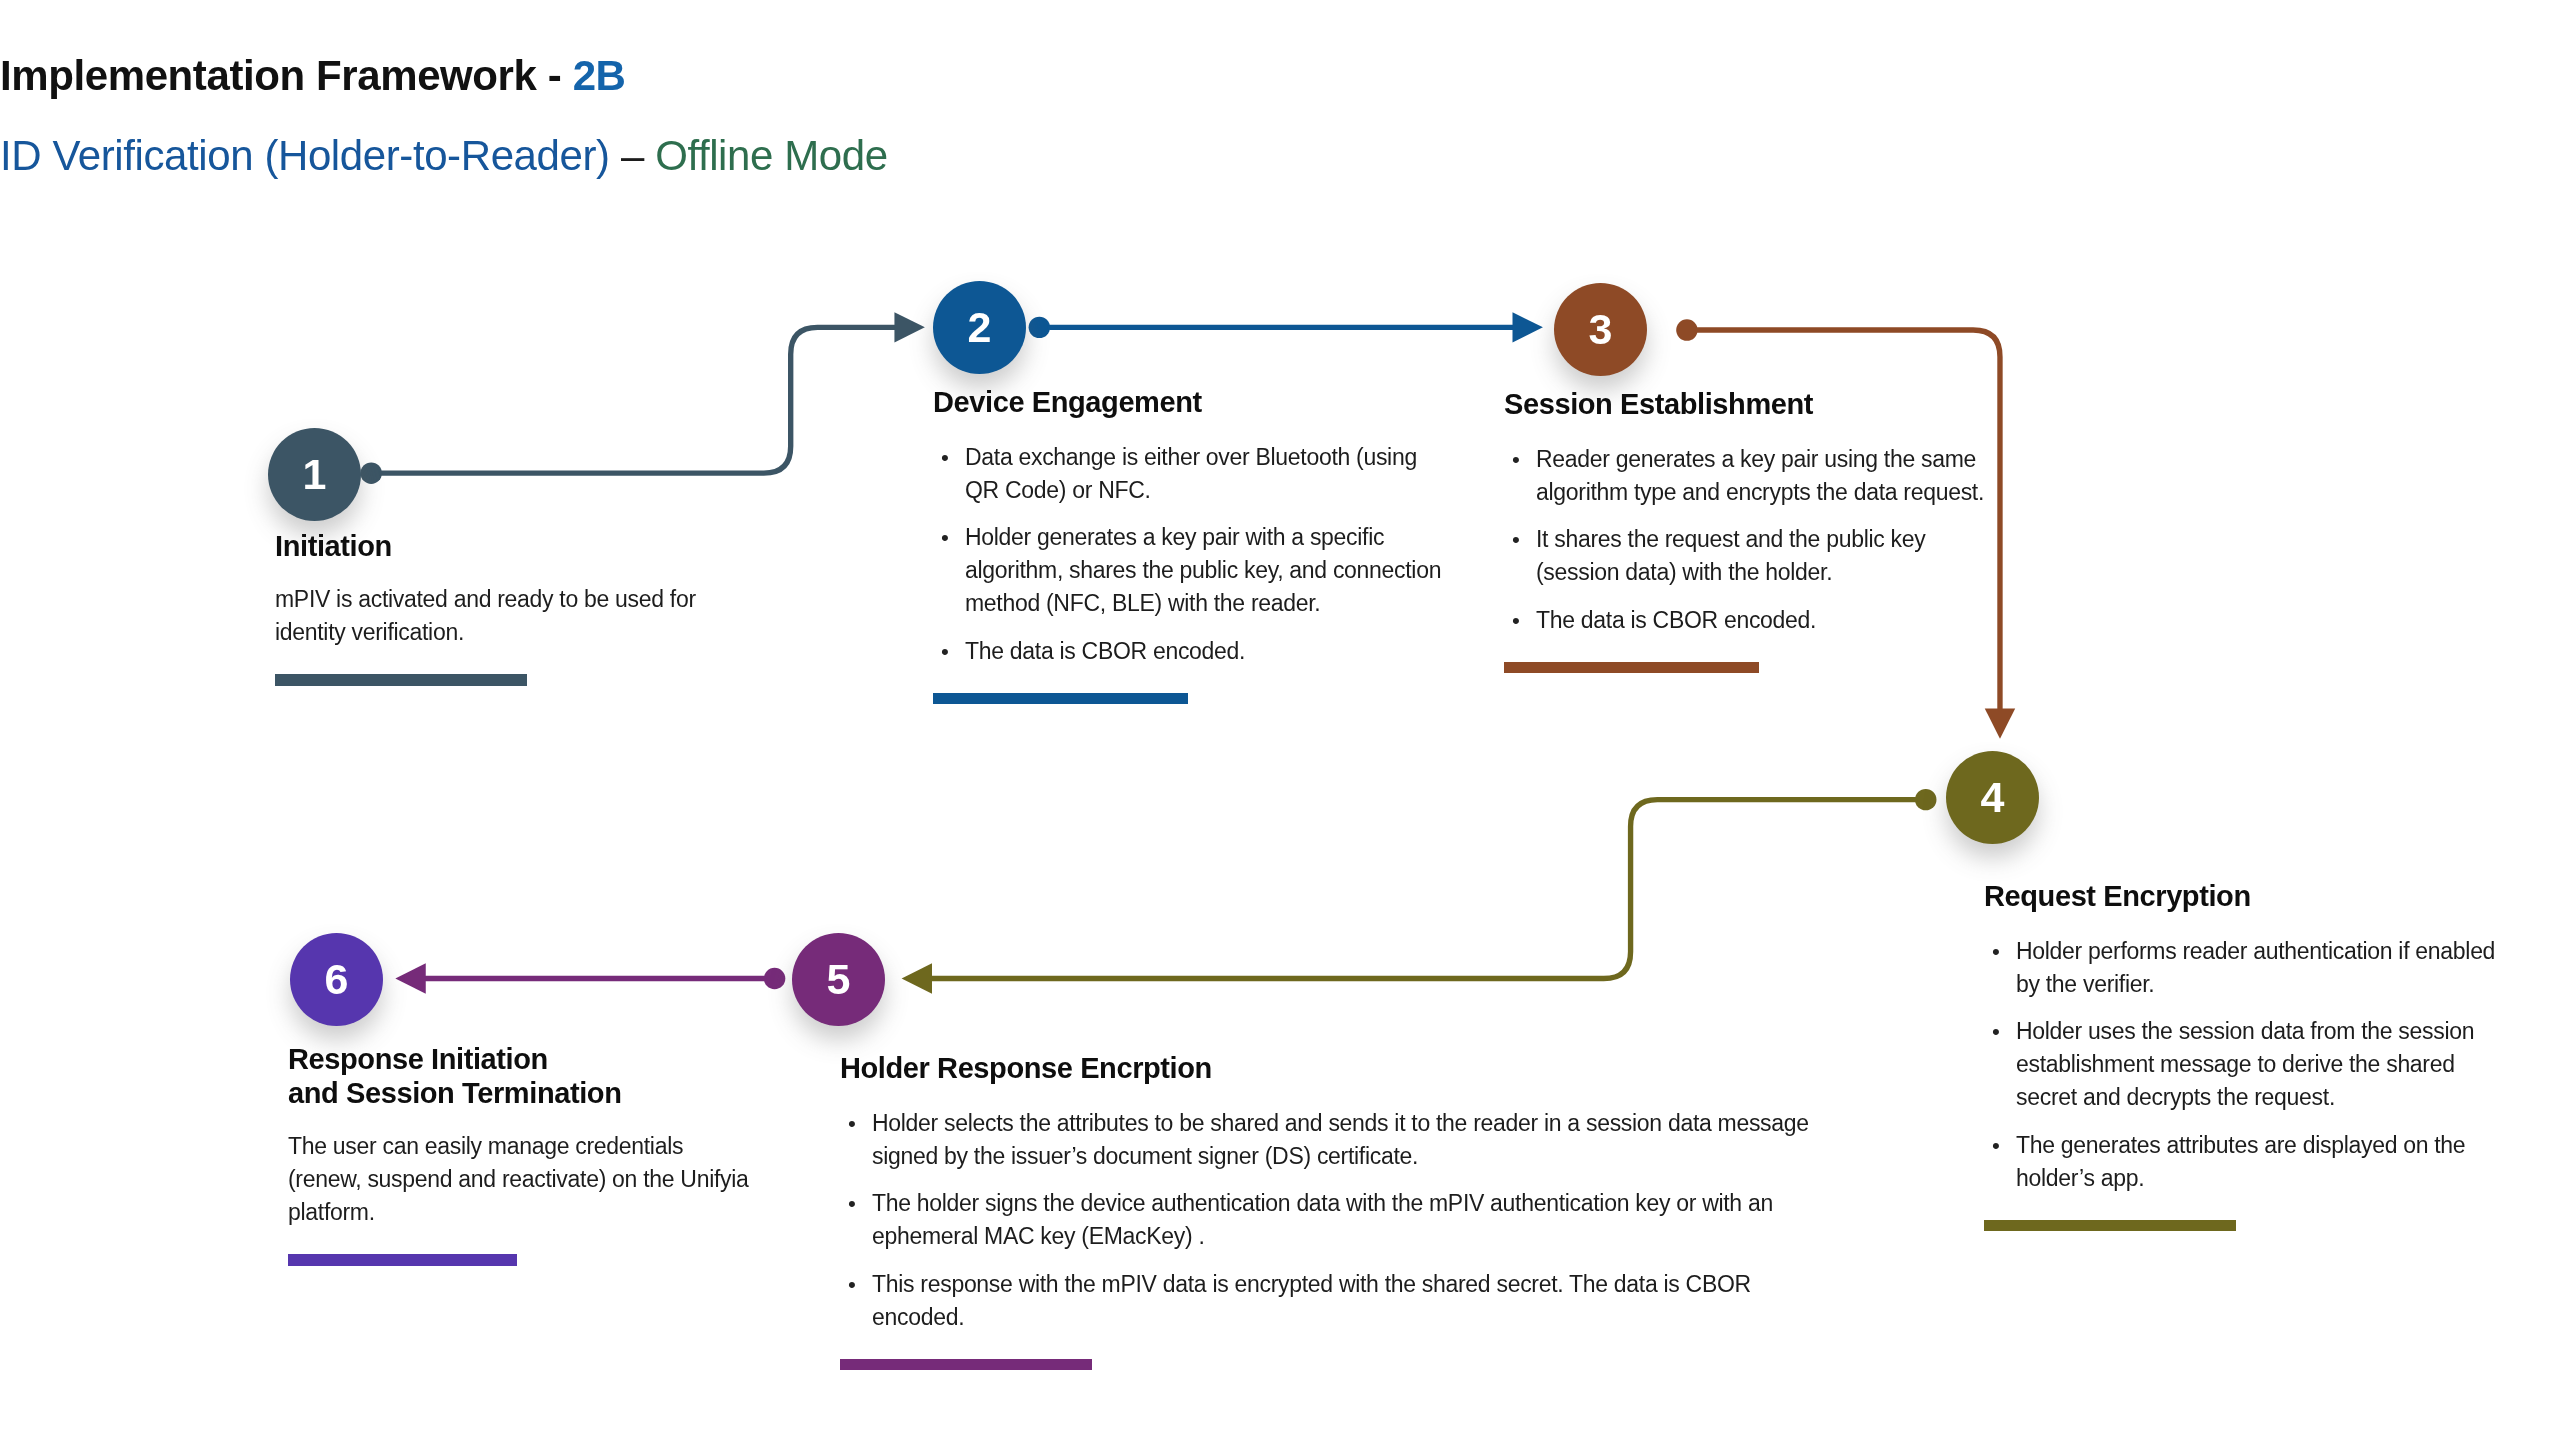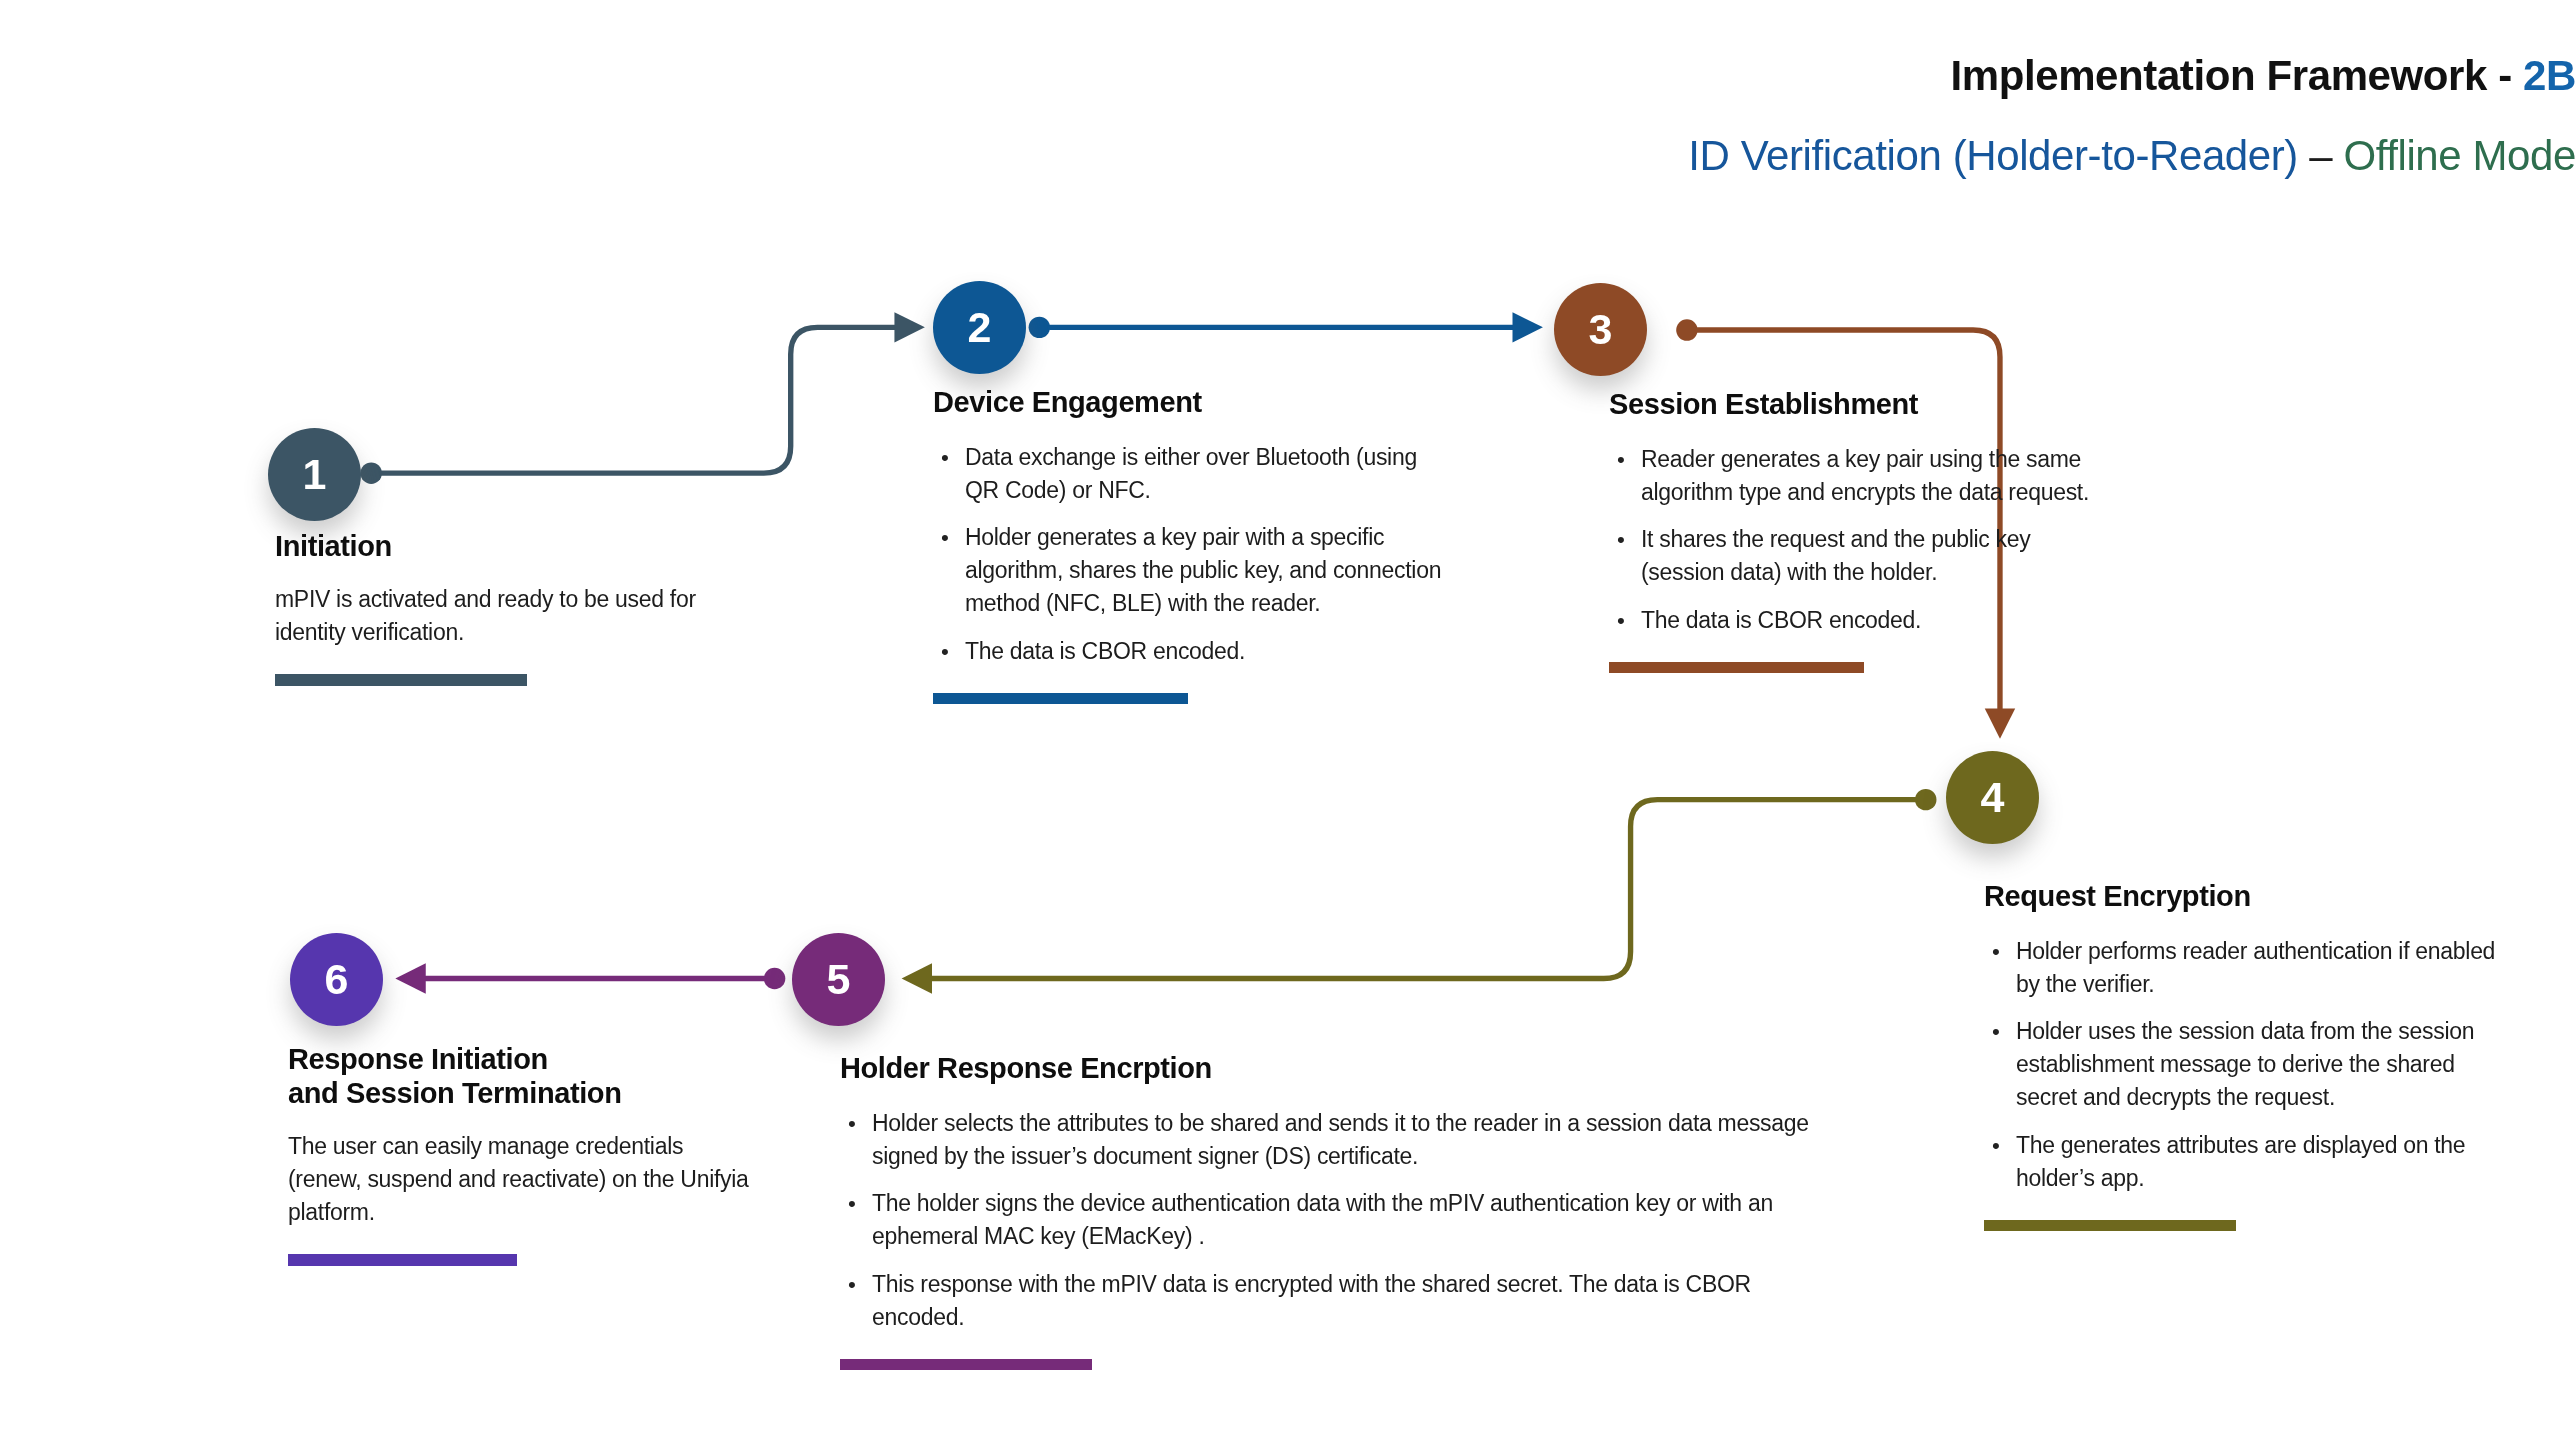--- a/index.html
+++ b/index.html
@@ -1,21 +1,21 @@
 <!DOCTYPE html>
 <html style="--c1: #3C5565; --c2: #0D5794; --c3: #8E4A26; --c4: #6E681E; --c5: #762B79; --c6: #5636AE; --title-accent: #1464AB; --title-blue: #16569B; --title-green: #2E6E4E;font-size:14.3px"><head>
 <meta charset="utf-8">
 <style>
   html,body{margin:0;padding:0;background:#ffffff;}
   .canvas{
     position:relative;width:2576px;height:1449px;background:#ffffff;overflow:hidden;
     font-family:"Liberation Sans", sans-serif;color:#111;
   }
   
-  .title-wrap{position:absolute;left:0;top:52px;width:2576px;text-align:right;}
+  .title-wrap{position:absolute;left:0;top:52px;width:2576px;text-align:left;}
   .title-line1{font-size:42px;font-weight:700;color:#111;letter-spacing:-0.4px;}
   .title-line1 .accent{color:var(--title-accent);}
   .title-line2{margin-top:32px;font-size:42px;font-weight:400;letter-spacing:-0.4px;}
   .title-line2 .blue{color:var(--title-blue);}
   .title-line2 .dash{color:#1c1c1c;}
   .title-line2 .green{color:var(--title-green);}
   
   .circle{
     position:absolute;width:93px;height:93px;border-radius:50%;
     display:flex;align-items:center;justify-content:center;
@@ -126,21 +126,21 @@
   <section class="step-block" style="left:933px;top:386px;width:517px">
     <h2>Device Engagement</h2>
     <ul class="bullets">
       <li>Data exchange is either over Bluetooth (using QR Code) or NFC.</li>
       <li>Holder generates a key pair with a specific algorithm, shares the public key, and connection method (NFC, BLE) with the reader.</li>
       <li>The data is CBOR encoded.</li>
     </ul>
     <div class="bar bar-2"></div>
   </section>
 
-  <section class="step-block" style="left:1609px;top:388px;width:501px">
+  <section class="step-block" style="left:1504px;top:388px;width:501px">
     <h2>Session Establishment</h2>
     <ul class="bullets">
       <li>Reader generates a key pair using the same algorithm type and encrypts the data request.</li>
       <li>It shares the request and the public key (session data) with the holder.</li>
       <li>The data is CBOR encoded.</li>
     </ul>
     <div class="bar bar-3"></div>
   </section>
 
   <section class="step-block" style="left:1984px;top:880px;width:537px">

